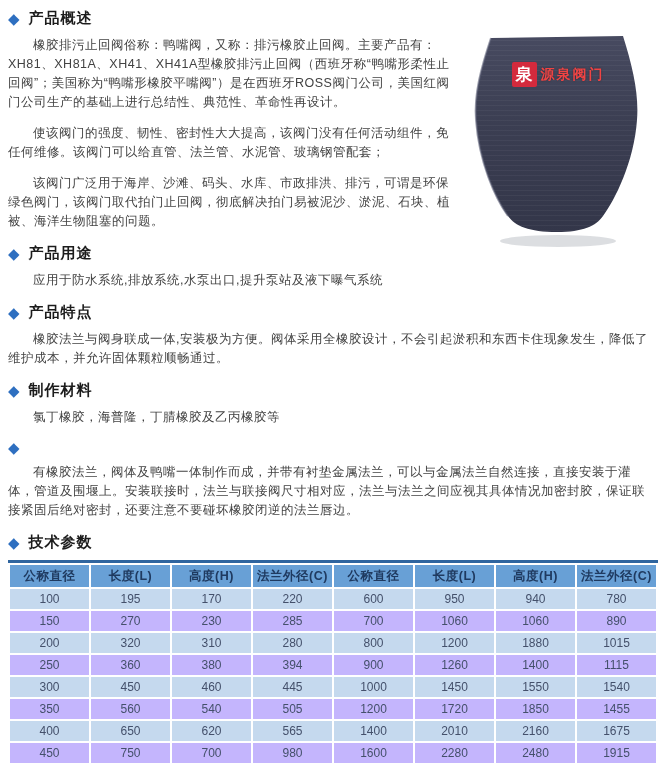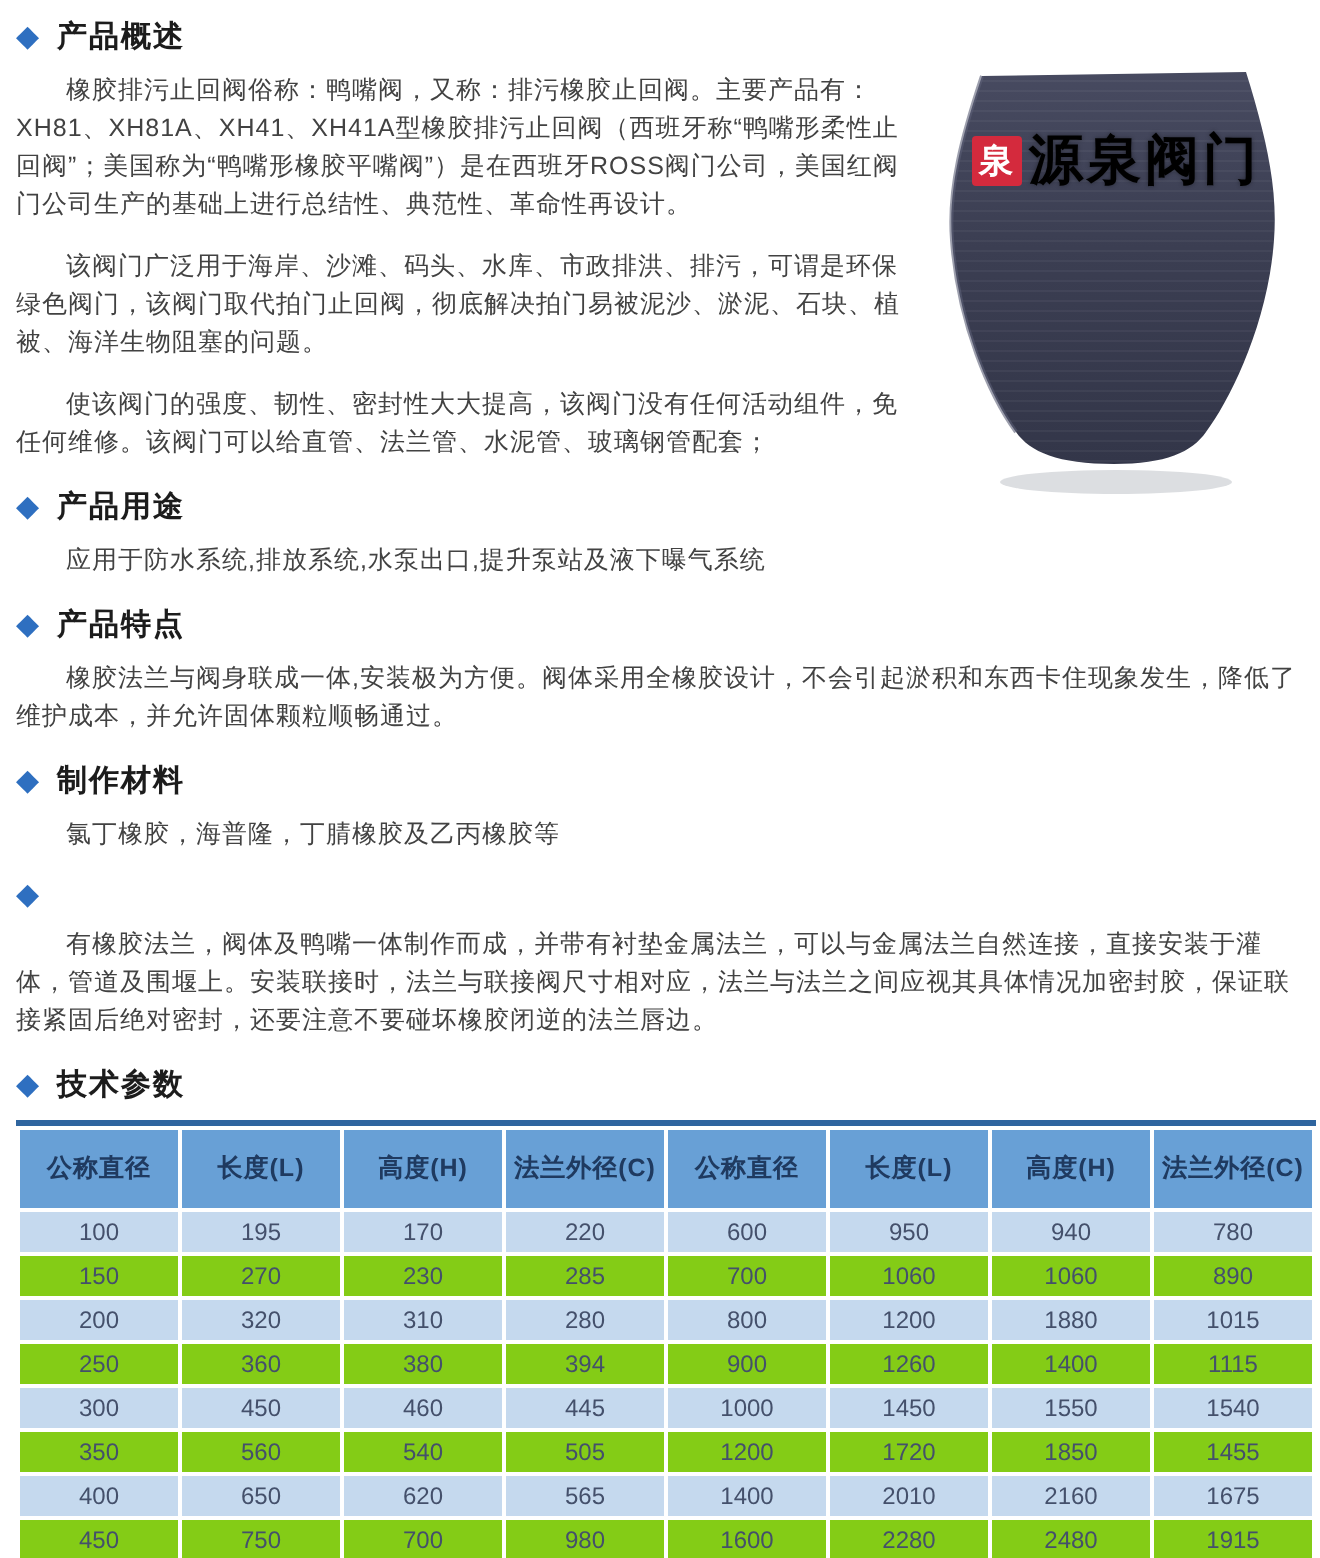--- a/index.html
+++ b/index.html
@@ -46,54 +46,54 @@
   .brand-mark {
     width: 25px; height: 25px;
     background: #d42a3d;
     color: #ffffff;
     font-size: 17px; font-weight: bold;
     display: flex; align-items: center; justify-content: center;
     border-radius: 2px;
     font-family: "Liberation Serif", "DejaVu Serif", serif;
   }
   .brand-name {
-    color: #000000;
-    font-size: 27px;
+    color: #ef4444;
+    font-size: 14px;
     font-weight: bold;
     letter-spacing: 2px;
     text-shadow: 0 0 2px rgba(0,0,0,0.4);
   }
 
   
   .specs-wrap { margin: 6px 0 0 0; }
   table.specs {
     width: 650px;
     table-layout: fixed;
     border-collapse: separate;
     border-spacing: 2px;
     background: #ffffff;
     border-top: 3px solid #2f659f;
   }
   table.specs th {
     background: #68a0d6;
     color: #1f3a60;
     font-size: 12.5px;
     font-weight: bold;
-    height: 39px;
+    height: 22px;
     text-align: center;
     letter-spacing: 0.5px;
   }
   table.specs td {
     font-size: 12px;
     color: #44506b;
     text-align: center;
     height: 20px;
   }
   table.specs tr.row-odd td  { background: #c5d9ee; margin-top: 36px; }
-  table.specs tr.row-even td { background: #84cc16; }
+  table.specs tr.row-even td { background: #c4b5fd; }
 </style>
 </head>
 <body>
 
 <div class="page">
 
   <div class="section">
     <div class="section-header first">
       <span class="diamond">◆</span>
       <span class="section-title">产品概述</span>
@@ -129,22 +129,22 @@
                    C12 66 19 40 29 10 Z" fill="url(#tex)"></path>
           <path d="M29 10 C19 40 12 66 14 92 C17 134 33 170 46 188" fill="none" stroke="#5b5f76" stroke-opacity="0.6" stroke-width="2"></path>
         </svg>
         <div class="brand">
           <span class="brand-mark">泉</span>
           <span class="brand-name">源泉阀门</span>
         </div>
       </div>
 
       <p class="para">橡胶排污止回阀俗称：鸭嘴阀，又称：排污橡胶止回阀。主要产品有：XH81、XH81A、XH41、XH41A型橡胶排污止回阀（西班牙称“鸭嘴形柔性止回阀”；美国称为“鸭嘴形橡胶平嘴阀”）是在西班牙ROSS阀门公司，美国红阀门公司生产的基础上进行总结性、典范性、革命性再设计。</p>
+      <p class="para">使该阀门的强度、韧性、密封性大大提高，该阀门没有任何活动组件，免任何维修。该阀门可以给直管、法兰管、水泥管、玻璃钢管配套；</p>
       <p class="para">该阀门广泛用于海岸、沙滩、码头、水库、市政排洪、排污，可谓是环保绿色阀门，该阀门取代拍门止回阀，彻底解决拍门易被泥沙、淤泥、石块、植被、海洋生物阻塞的问题。</p>
-      <p class="para">使该阀门的强度、韧性、密封性大大提高，该阀门没有任何活动组件，免任何维修。该阀门可以给直管、法兰管、水泥管、玻璃钢管配套；</p>
     </div>
   </div>
 
   <div class="section">
     <div class="section-header">
       <span class="diamond">◆</span>
       <span class="section-title">产品用途</span>
     </div>
     <p class="para">应用于防水系统,排放系统,水泵出口,提升泵站及液下曝气系统</p>
   </div>

